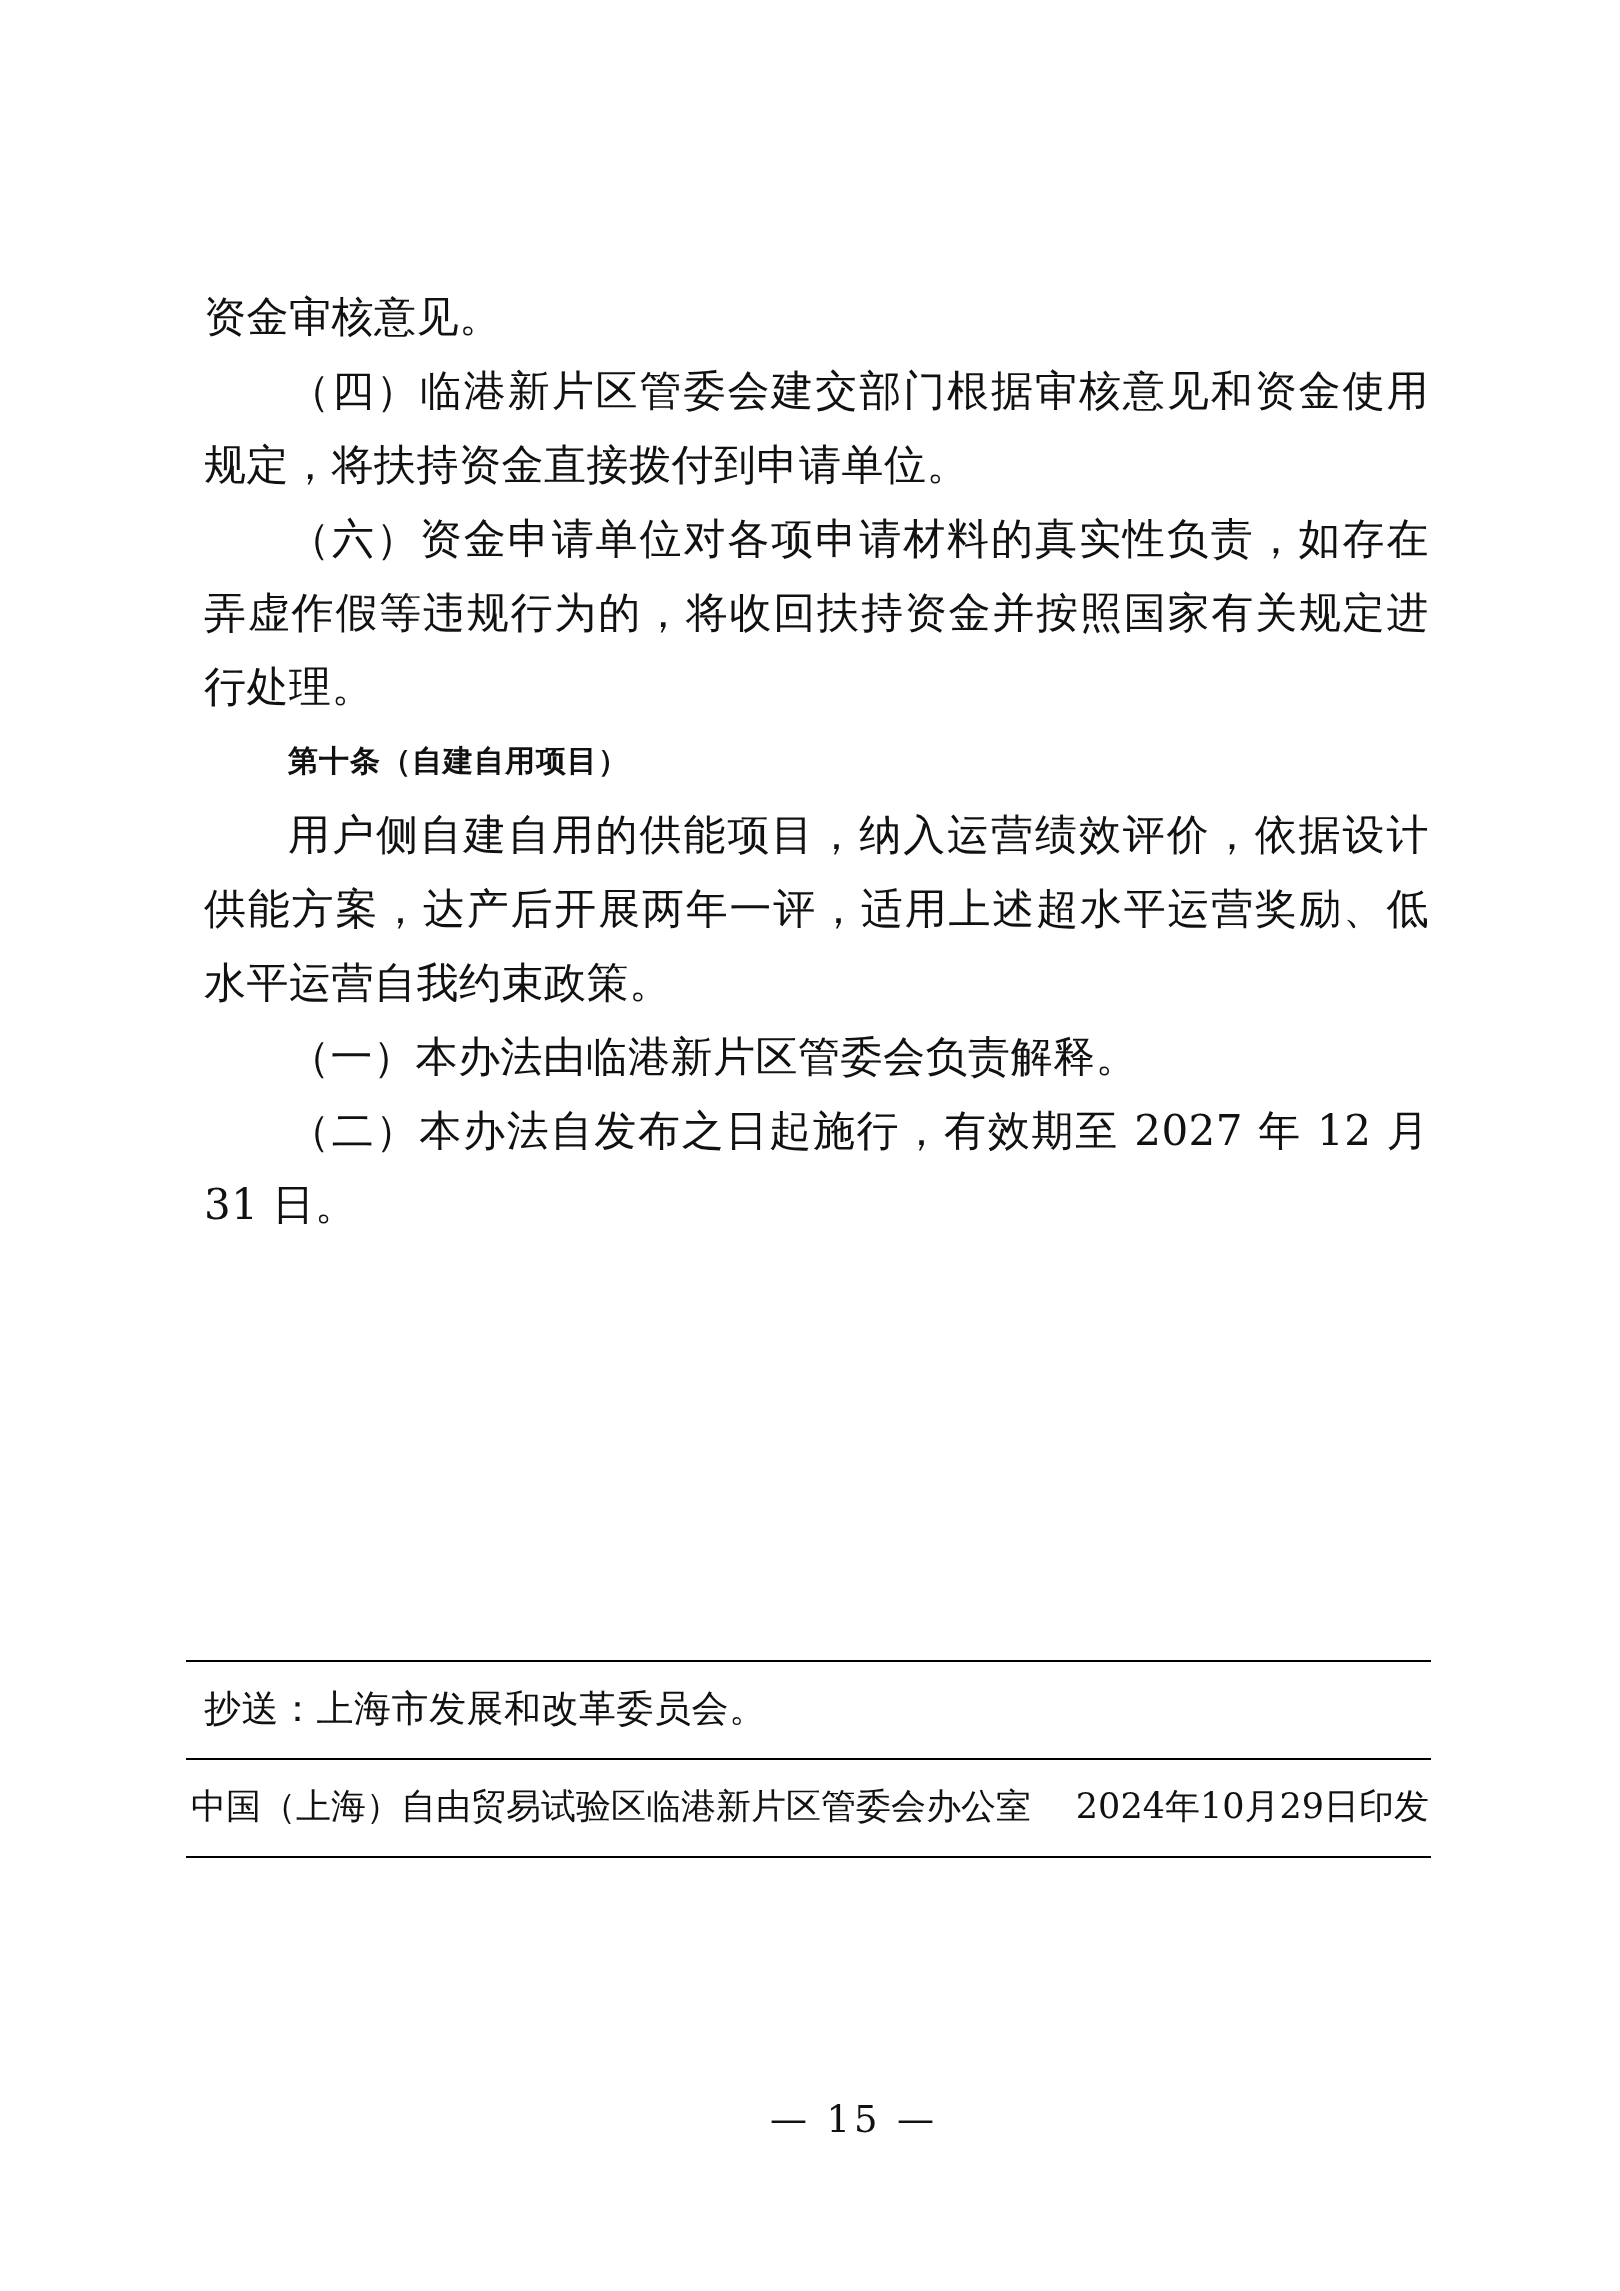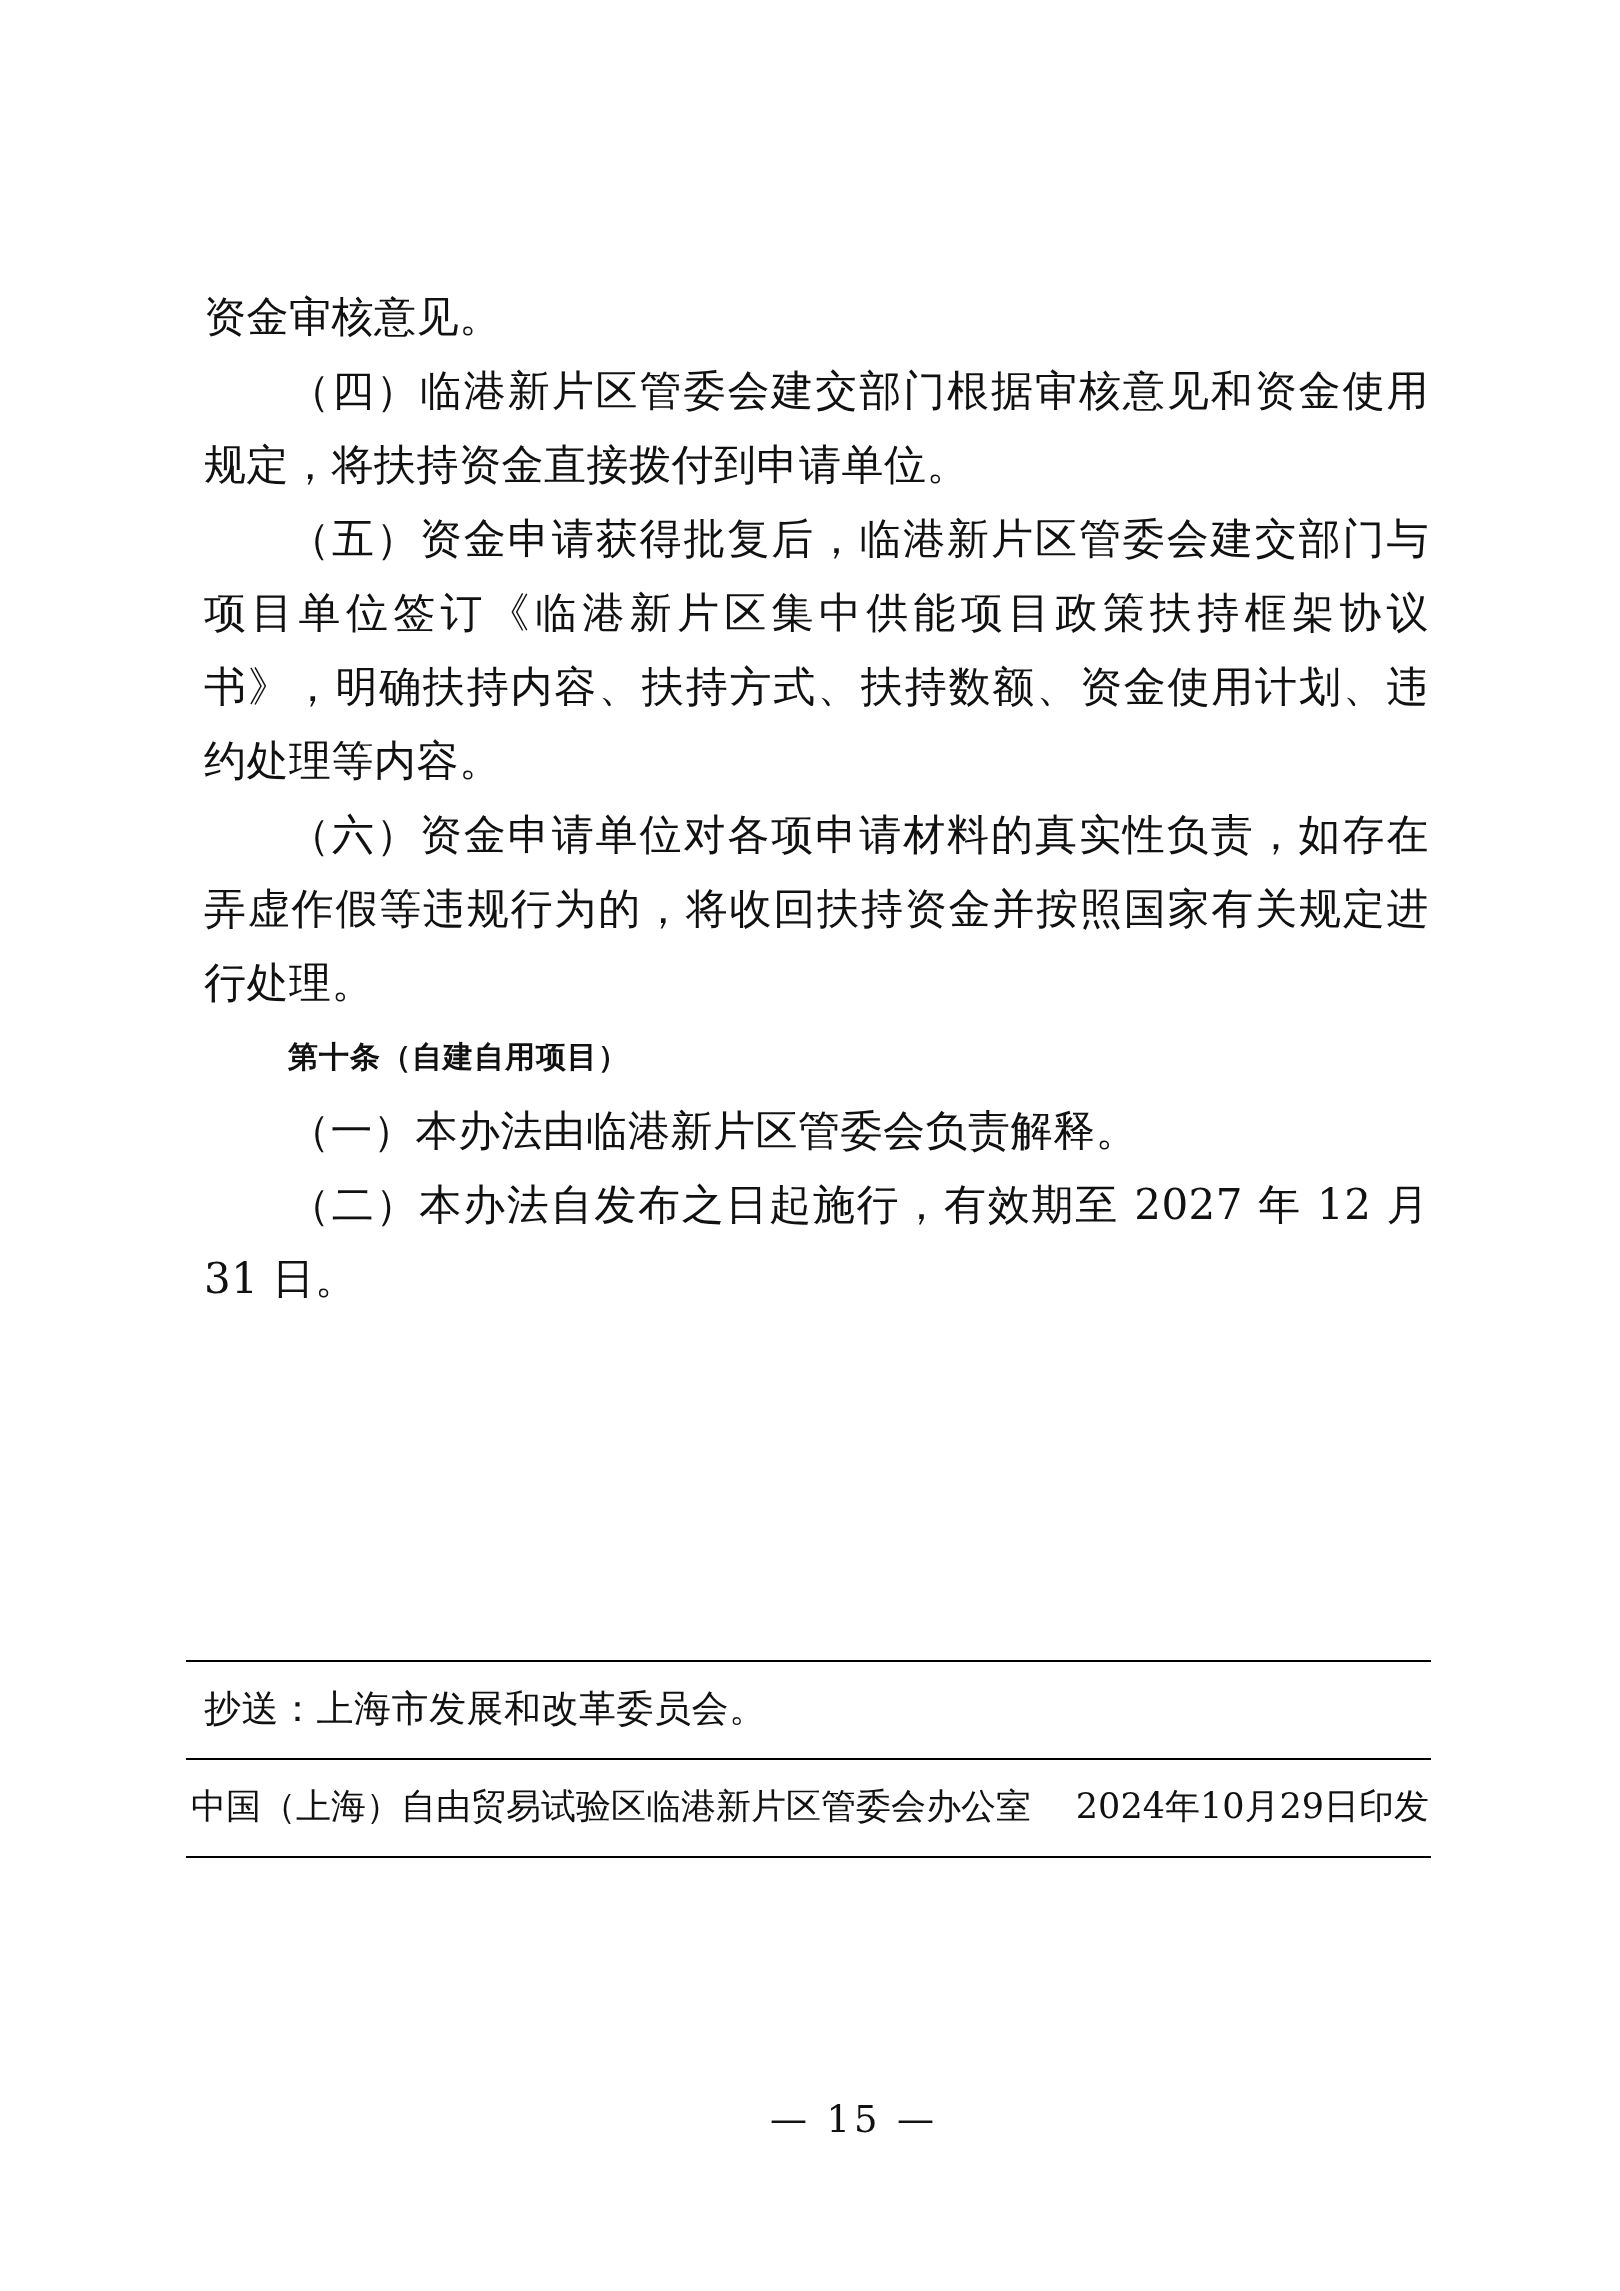--- a/index.html
+++ b/index.html
@@ -114,26 +114,26 @@
 <body>
 
 <div class="page">
 
   <div class="content">
 
     <p class="para">资金审核意见。</p>
 
     <p class="para" style="text-indent:84px;">（四）临港新片区管委会建交部门根据审核意见和资金使用规定，将扶持资金直接拨付到申请单位。</p>
 
-    <p class="para" style="text-indent:84px;">（五）资金申请获得批复后，临港新片区管委会建交部门与项目单位签订《临港新片区集中供能项目政策扶持框架协议书》，明确扶持内容、扶持方式、扶持数额、资金使用计划、违约处理等内容。</p>
 
     <p class="para" style="text-indent:84px;">（六）资金申请单位对各项申请材料的真实性负责，如存在弄虚作假等违规行为的，将收回扶持资金并按照国家有关规定进行处理。</p>
 
     <p class="heading">第十条（自建自用项目）</p>
 
+    <p class="para" style="text-indent:84px;">用户侧自建自用的供能项目，纳入运营绩效评价，依据设计供能方案，达产后开展两年一评，适用上述超水平运营奖励、低水平运营自我约束政策。</p>
 
 
     <p class="para" style="text-indent:84px;">（一）本办法由临港新片区管委会负责解释。</p>
 
     <p class="para" style="text-indent:84px;">（二）本办法自发布之日起施行，有效期至 2027 年 12 月 31 日。</p>
 
   </div>
 
   <div class="footer-rule-top"></div>
 

